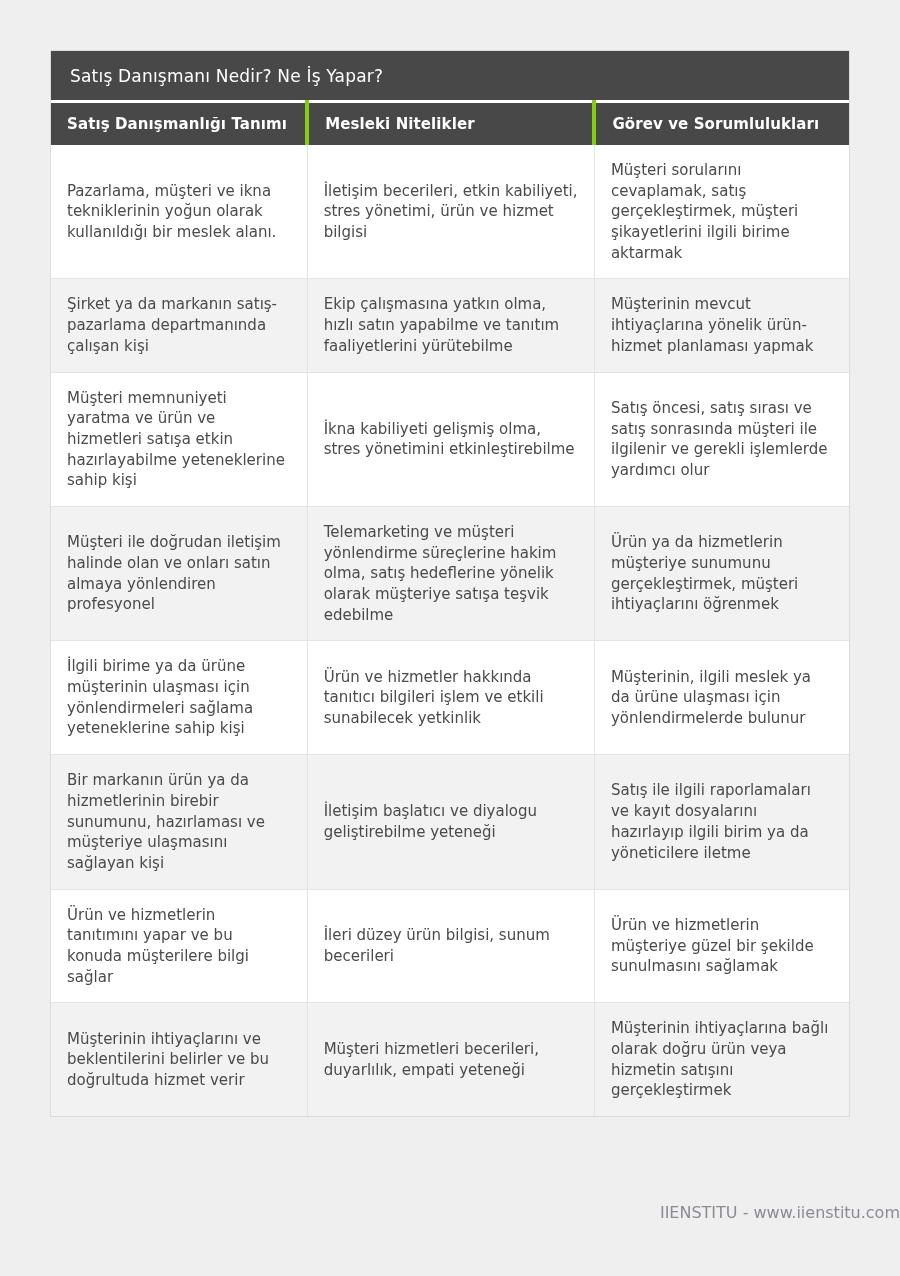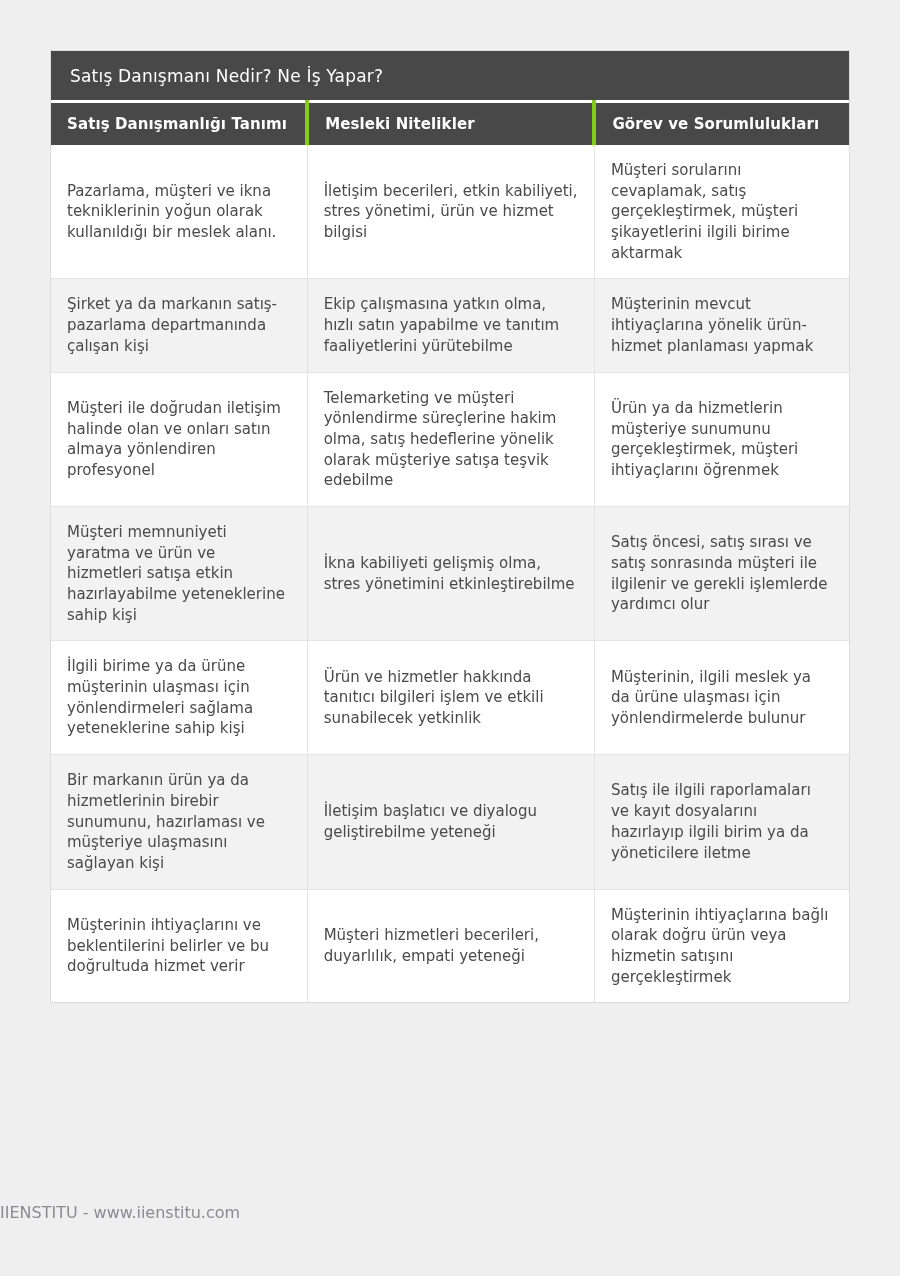--- a/index.html
+++ b/index.html
@@ -64,21 +64,21 @@
   }
   table.info-table td:first-child { border-left: none; margin-left: 26px; }
   table.info-table tbody tr:first-child td { border-top: none; }
   table.info-table tbody tr:nth-child(even) td { background: #f2f2f2; }
   table.info-table tbody tr:nth-child(odd) td { background: #ffffff; }
   .footer {
     position: absolute;
     left: 0;
     top: 1203px;
     width: 900px;
-    text-align: left;
+    text-align: right;
     color: #8b8b92;
     font-size: 16px;
   }
 </style>
 </head>
 <body>
 
 <div class="page">
   <div class="card">
     <div class="title-bar">Satış Danışmanı Nedir? Ne İş Yapar?</div>
@@ -100,38 +100,43 @@
             <td>Pazarlama, müşteri ve ikna tekniklerinin yoğun olarak kullanıldığı bir meslek alanı.</td>
             <td>İletişim becerileri, etkin kabiliyeti, stres yönetimi, ürün ve hizmet bilgisi</td>
             <td>Müşteri sorularını cevaplamak, satış gerçekleştirmek, müşteri şikayetlerini ilgili birime aktarmak</td>
           </tr>
           <tr>
             <td>Şirket ya da markanın satış-pazarlama departmanında çalışan kişi</td>
             <td>Ekip çalışmasına yatkın olma, hızlı satın yapabilme ve tanıtım faaliyetlerini yürütebilme</td>
             <td>Müşterinin mevcut ihtiyaçlarına yönelik ürün-hizmet planlaması yapmak</td>
           </tr>
           <tr>
+            <td>Müşteri memnuniyeti yaratma ve ürün ve hizmetleri satışa etkin hazırlayabilme yeteneklerine sahip kişi</td>
+            <td>İkna kabiliyeti gelişmiş olma, stres yönetimini etkinleştirebilme</td>
+            <td>Satış öncesi, satış sırası ve satış sonrasında müşteri ile ilgilenir ve gerekli işlemlerde yardımcı olur</td>
+          </tr>
+          <tr>
             <td>Müşteri ile doğrudan iletişim halinde olan ve onları satın almaya yönlendiren profesyonel</td>
             <td>Telemarketing ve müşteri yönlendirme süreçlerine hakim olma, satış hedeflerine yönelik olarak müşteriye satışa teşvik edebilme</td>
             <td>Ürün ya da hizmetlerin müşteriye sunumunu gerçekleştirmek, müşteri ihtiyaçlarını öğrenmek</td>
-          </tr>
-          <tr>
-            <td>Müşteri memnuniyeti yaratma ve ürün ve hizmetleri satışa etkin hazırlayabilme yeteneklerine sahip kişi</td>
-            <td>İkna kabiliyeti gelişmiş olma, stres yönetimini etkinleştirebilme</td>
-            <td>Satış öncesi, satış sırası ve satış sonrasında müşteri ile ilgilenir ve gerekli işlemlerde yardımcı olur</td>
           </tr>
           <tr>
             <td>İlgili birime ya da ürüne müşterinin ulaşması için yönlendirmeleri sağlama yeteneklerine sahip kişi</td>
             <td>Ürün ve hizmetler hakkında tanıtıcı bilgileri işlem ve etkili sunabilecek yetkinlik</td>
             <td>Müşterinin, ilgili meslek ya da ürüne ulaşması için yönlendirmelerde bulunur</td>
           </tr>
           <tr>
             <td>Bir markanın ürün ya da hizmetlerinin birebir sunumunu, hazırlaması ve müşteriye ulaşmasını sağlayan kişi</td>
             <td>İletişim başlatıcı ve diyalogu geliştirebilme yeteneği</td>
             <td>Satış ile ilgili raporlamaları ve kayıt dosyalarını hazırlayıp ilgili birim ya da yöneticilere iletme</td>
+          </tr>
+          <tr>
+            <td>Ürün ve hizmetlerin tanıtımını yapar ve bu konuda müşterilere bilgi sağlar</td>
+            <td>İleri düzey ürün bilgisi, sunum becerileri</td>
+            <td>Ürün ve hizmetlerin müşteriye güzel bir şekilde sunulmasını sağlamak</td>
           </tr>
           <tr>
             <td>Müşterinin ihtiyaçlarını ve beklentilerini belirler ve bu doğrultuda hizmet verir</td>
             <td>Müşteri hizmetleri becerileri, duyarlılık, empati yeteneği</td>
             <td>Müşterinin ihtiyaçlarına bağlı olarak doğru ürün veya hizmetin satışını gerçekleştirmek</td>
           </tr>
         </tbody>
     </table>
   </div>
   <div class="footer">IIENSTITU - www.iienstitu.com</div>

